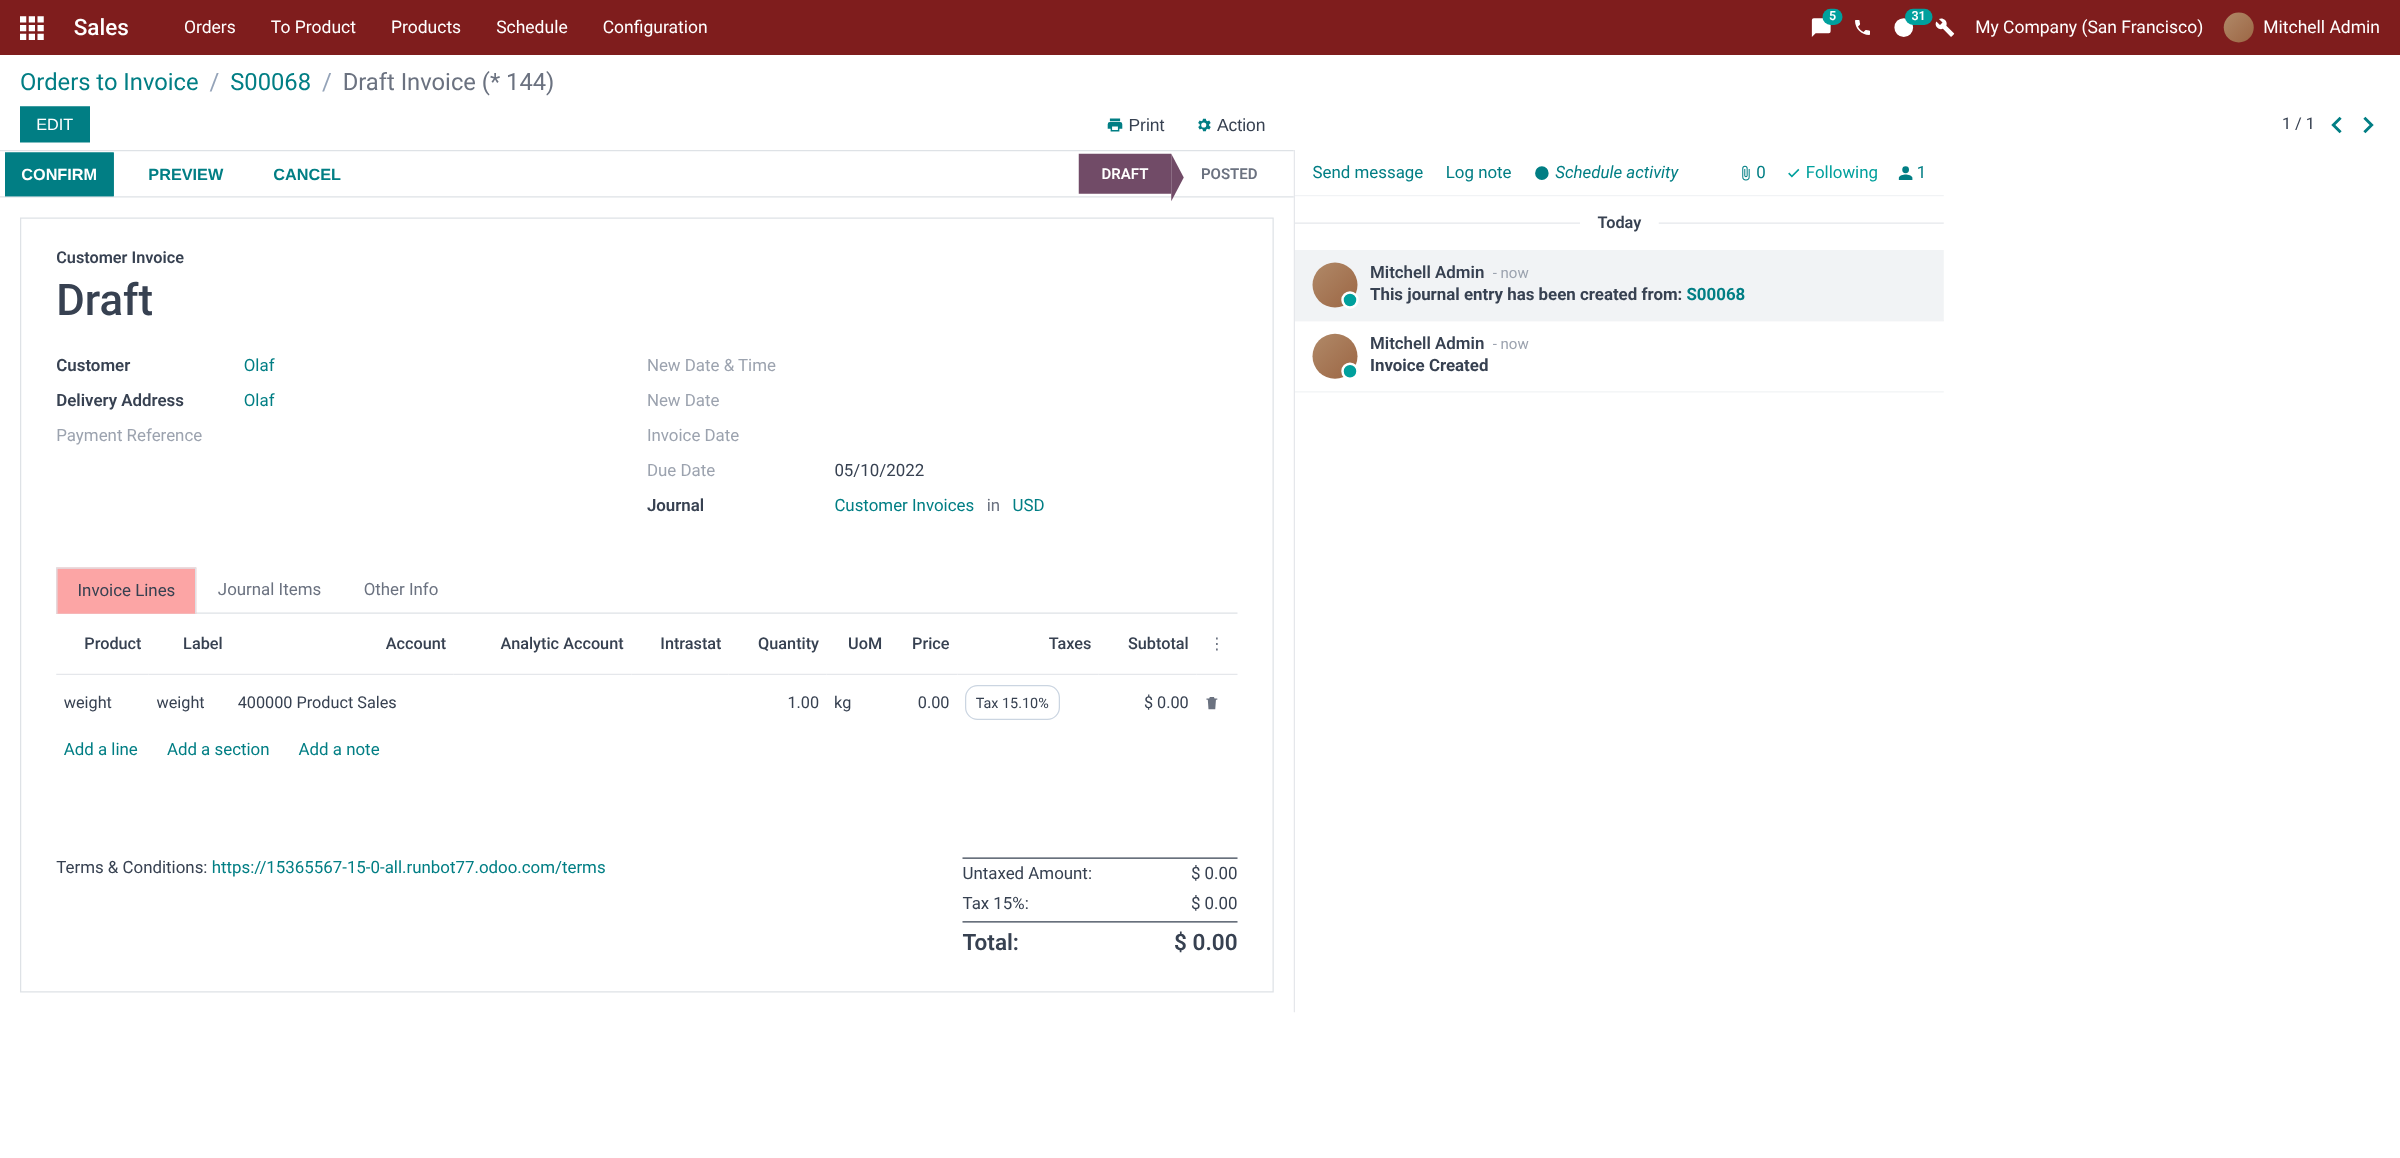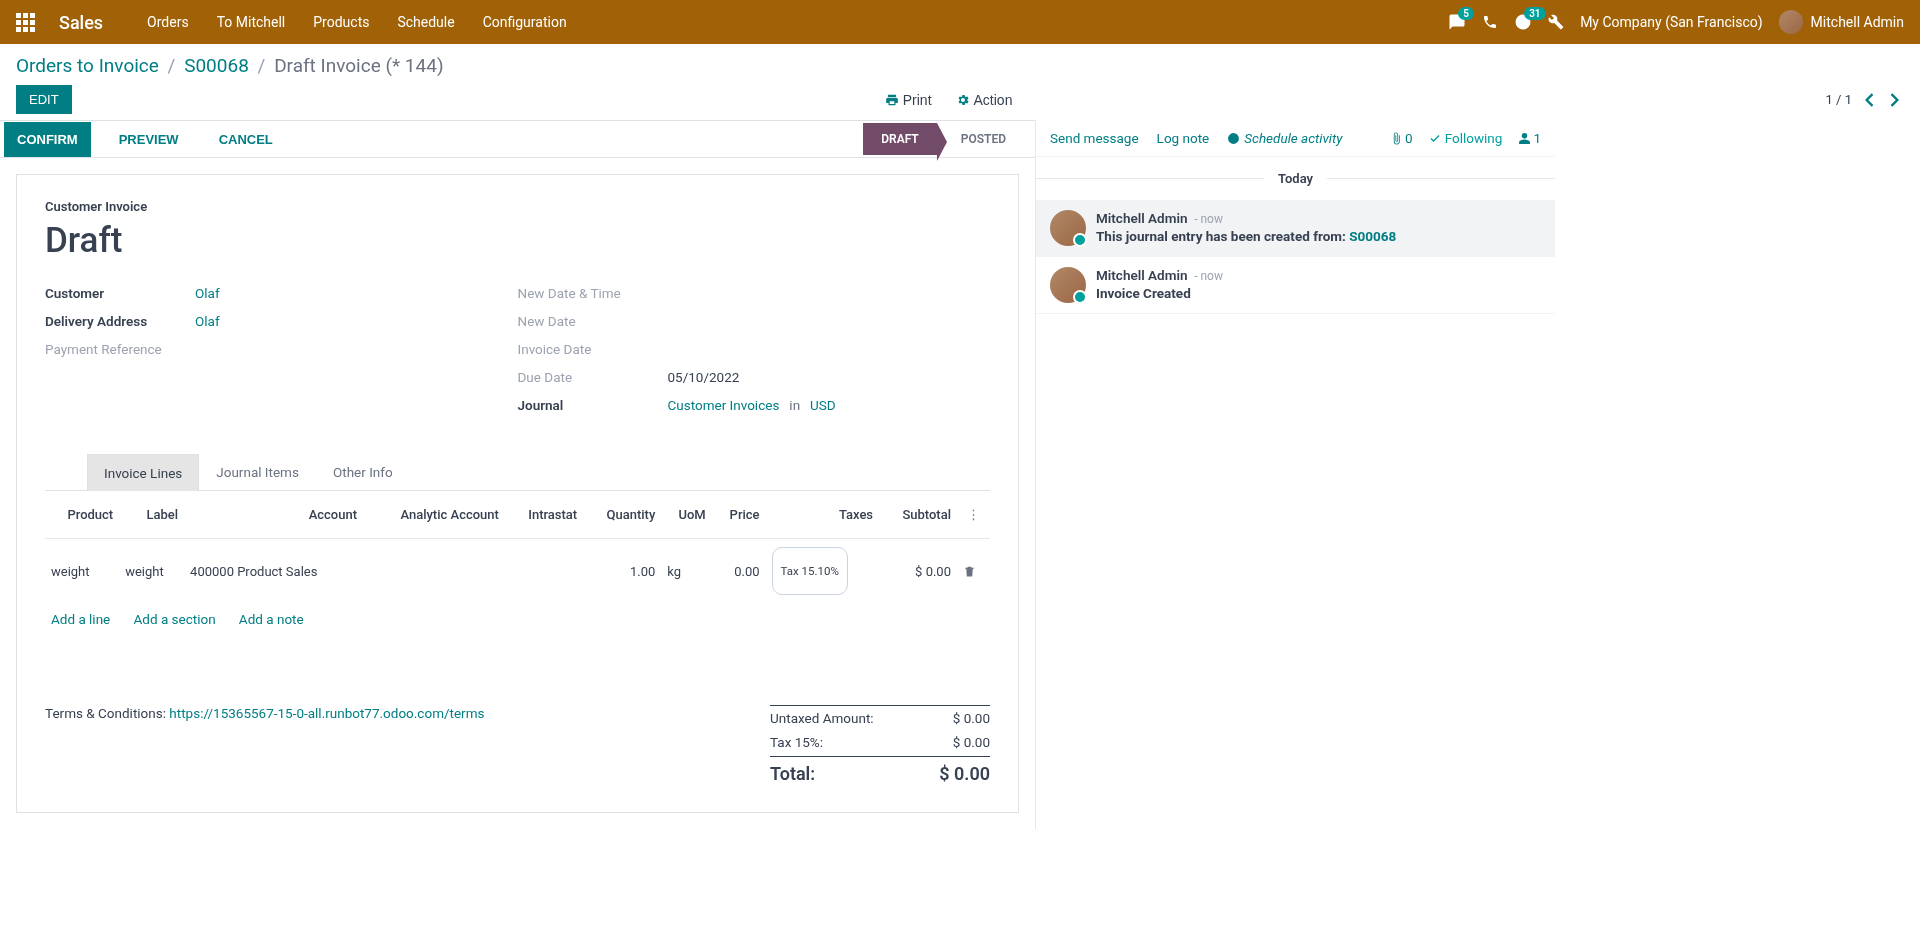--- a/index.html
+++ b/index.html
@@ -1,20 +1,20 @@
 <!DOCTYPE html>
 <html><head>
 <meta charset="utf-8">
 <style>
 * { margin:0; padding:0; box-sizing:border-box; }
 body { font-family:-apple-system,BlinkMacSystemFont,"Segoe UI",Roboto,sans-serif; font-size:13px; color:#374151; background:#fff; }
 a { text-decoration:none; }
 
 
-.nav { background:#a16207; color:#fff; height:44px; display:flex; align-items:center; padding:0 16px; }
+.nav { background:#7f1d1d; color:#fff; height:44px; display:flex; align-items:center; padding:0 16px; }
 .nav-left { display:flex; align-items:center; gap:20px; }
 .apps { display:grid; grid-template-columns:repeat(3,5px); grid-gap:2px; cursor:pointer; }
 .apps span { width:5px; height:5px; background:#fff; }
 .brand { font-size:18px; font-weight:500; margin-left:4px; }
 .nav-menu { display:flex; gap:28px; margin-left:24px; }
 .nav-menu span { cursor:pointer; font-size:14px; }
 .nav-right { margin-left:auto; display:flex; align-items:center; gap:16px; }
 .icon-btn { position:relative; cursor:pointer; display:flex; align-items:center; }
 .badge { position:absolute; top:-6px; left:10px; background:#00A09D; color:#fff; font-size:10px; padding:1px 5px; border-radius:8px; font-weight:600; }
 .avatar-sm { width:24px; height:24px; border-radius:50%; background:linear-gradient(135deg,#b08968,#9c6644); }
@@ -56,29 +56,29 @@
 .field-lbl { width:150px; color:#374151; }
 .field-lbl.bold { font-weight:600; }
 .field-lbl.mute { color:#9ca3af; }
 .field-val { flex:1; }
 .field-val .lk { color:#017E84; cursor:pointer; }
 .journal-val { display:flex; gap:10px; align-items:center; }
 
 
 .tabs { display:flex; border-bottom:1px solid #dee2e6; margin-top:28px; }
 .tab { padding:10px 16px; cursor:pointer; border:1px solid transparent; border-bottom:none; font-size:13.5px; color:#6b7280; }
-.tab.active { border-color:#dee2e6; background:#e5e5e5; color:#374151; position:relative; top:1px;margin-left:42px; }
+.tab.active { border-color:#dee2e6; background:#fca5a5; color:#374151; position:relative; top:1px; }
 
 
 table.lines { width:100%; border-collapse:collapse; margin-top:0; }
 table.lines th { text-align:right; padding:8px 6px; font-size:13px; font-weight:500; border-bottom:1px solid #e5e7eb; }
 table.lines th.r { text-align:right; }
 table.lines td { padding:8px 6px; font-size:13px; }
 table.lines td.r { text-align:right; }
-.tax-chip { display:inline-block; border:1px solid #cbd5e1; border-radius:10px; padding:16px 8px; font-size:11.5px; }
+.tax-chip { display:inline-block; border:1px solid #cbd5e1; border-radius:10px; padding:6px 8px; font-size:11.5px; }
 .trash { color:#6b7280; cursor:pointer; }
 .line-actions { padding:10px 6px; }
 .line-actions a { color:#017E84; margin-right:20px; cursor:pointer; font-size:13.5px; }
 .opt { float:right; padding:8px 4px; cursor:pointer; color:#6b7280; }
 
 
 .foot { display:flex; margin-top:70px; align-items:flex-start; }
 .terms { flex:1; font-size:13.5px; color:#374151; }
 .terms a { color:#017E84; }
 .totals { width:220px; text-align:right; }
@@ -118,21 +118,21 @@
         <span></span>
         <span></span>
         <span></span>
         <span></span>
         <span></span>
         <span></span>
       </div>
     <div class="brand">Sales</div>
     <div class="nav-menu">
       <span>Orders</span>
-      <span>To Mitchell</span>
+      <span>To Product</span>
       <span>Products</span>
       <span>Schedule</span>
       <span>Configuration</span>
     </div>
   </div>
   <div class="nav-right">
     <div class="icon-btn">
       <svg width="18" height="18" viewBox="0 0 24 24" fill="#fff">
           <path d="M20 2H4a2 2 0 00-2 2v18l4-4h14a2 2 0 002-2V4a2 2 0 00-2-2z"></path>
         </svg>

